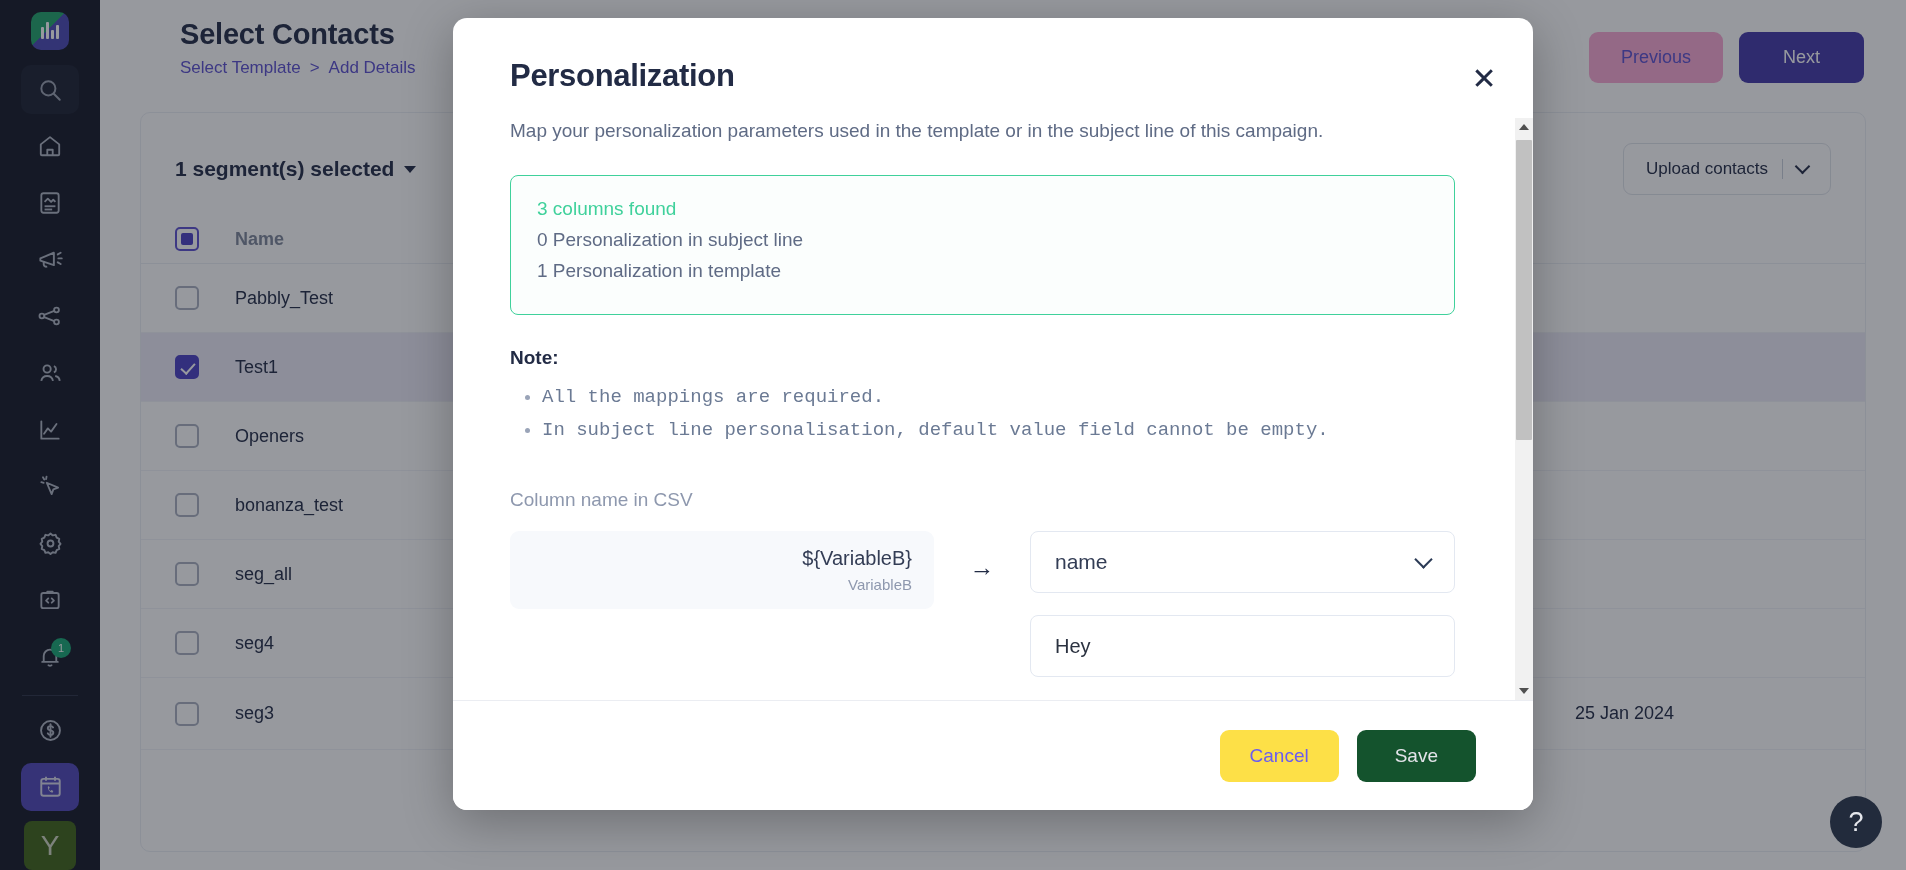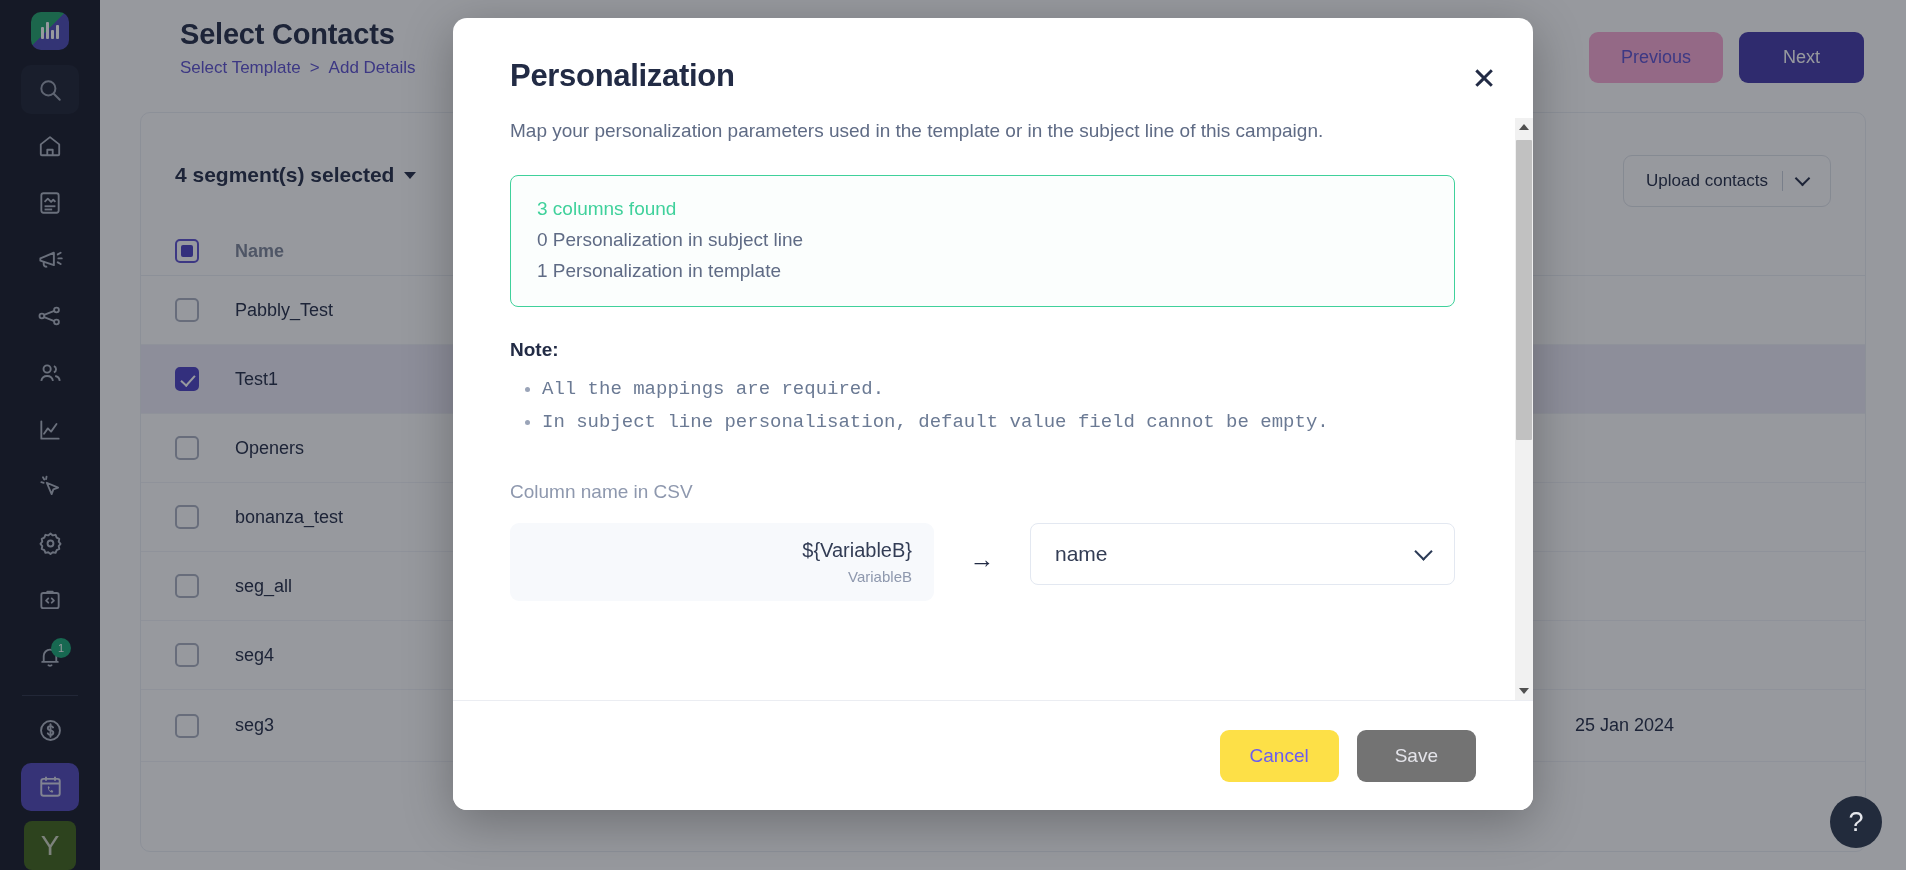--- a/index.html
+++ b/index.html
@@ -117,21 +117,21 @@
     font-size: 21px; font-weight:700; color:#222b45;
     display:flex; align-items:center; gap: 10px; cursor:pointer;
   }
   .caret-small {
     width:0;height:0;border-left:6px solid transparent;border-right:6px solid transparent;
     border-top:7px solid #222b45;
   }
   .upload-btn {
     border: 1px solid #dfe3ea; border-radius:9px; background:#fff;
     padding: 15px 22px; font-size: 17px; color:#222b45;
-    display:flex; align-items:center; gap: 14px; cursor:pointer;margin-top:12px;
+    display:flex; align-items:center; gap: 14px; cursor:pointer;
   }
   .upload-btn .divider-v { width:1px; height:20px; background:#c9cfdb; }
   .chev-d {
     width:11px;height:11px;border-right:2.4px solid #222b45;border-bottom:2.4px solid #222b45;
     transform: rotate(45deg); margin-top:-5px;
   }
 
   table.contacts {
     width:100%; border-collapse: collapse; table-layout: fixed;
   }
@@ -213,21 +213,21 @@
     font-size: 31px; font-weight: 700; color:#222b45; letter-spacing:-0.3px;
   }
   .modal-desc {
     margin-top: 22px; font-size: 19px; line-height: 1.62;
     color:#5f6b85; max-width: 880px;
   }
   .info-box {
     margin-top: 28px; margin-right: 60px;
     border: 1.6px solid #3fd19b; border-radius: 8px;
     background:#fbfefd;
-    padding: 22px 26px 24px 26px;
+    padding: 22px 26px 32px 26px;
   }
   .info-box .l1 { color:#3fd19b; font-size: 19px; }
   .info-box .l2, .info-box .l3 { color:#5f6b85; font-size: 19px; margin-top: 9px; }
   .note-head {
     margin-top: 32px; font-size: 19px; font-weight: 700; color:#222b45;
   }
   ul.note-list { margin: 12px 0 0 32px; font-family: Liberation Mono, monospace; }
   ul.note-list li {
     font-size: 19px; color:#6b7governments; color:#6b7align;
     color:#6b7a94; line-height:1.75;
@@ -299,21 +299,21 @@
     display:flex; align-items:center; justify-content:flex-end;
     padding-right: 57px; gap: 18px;
     background:#fff;
   }
   .btn-cancel {
     background:#fde047; color:#6a5cf0; border:none;
     font-size: 19px; padding: 15px 30px; border-radius: 9px; cursor:pointer;
     font-family:"Liberation Sans", sans-serif;
   }
   .btn-save {
-    background:#737373; color:#e4e4ea; border:none;
+    background:#14532d; color:#e4e4ea; border:none;
     font-size: 19px; padding: 15px 38px; border-radius: 9px; cursor: default;
     font-family:"Liberation Sans", sans-serif;
   }
 </style>
 </head>
 <body>
 
 <div id="app">
 
   <nav id="sidebar">
@@ -473,21 +473,21 @@
       </div>
       <div class="header-actions">
         <button class="btn-prev">Previous</button>
         <button class="btn-next">Next</button>
       </div>
     </div>
 
     <section class="content-card">
       <div class="card-toolbar">
         <div class="segment-select">
-          <span>4 segment(s) selected</span>
+          <span>1 segment(s) selected</span>
           <span class="caret-small"></span>
         </div>
         <div class="upload-btn">
           <span>Upload contacts</span>
           <span class="divider-v"></span>
           <span class="chev-d"></span>
         </div>
       </div>
 
       <table class="contacts">
@@ -592,20 +592,21 @@
               <div class="src-field">
                 <div class="var">${VariableB}</div>
                 <div class="sub">VariableB</div>
               </div>
               <div class="arrow-cell">→</div>
               <div class="dest-col">
                 <div class="select-box">
                   <span class="val">name</span>
                   <span class="chev-sel"></span>
                 </div>
+                <div class="text-input">Hey</div>
               </div>
             </div>
           </div>
 
       </div>
 
       <div class="vscroll">
         <div class="arrow up">
             <span class="tri-up"></span>
           </div>

